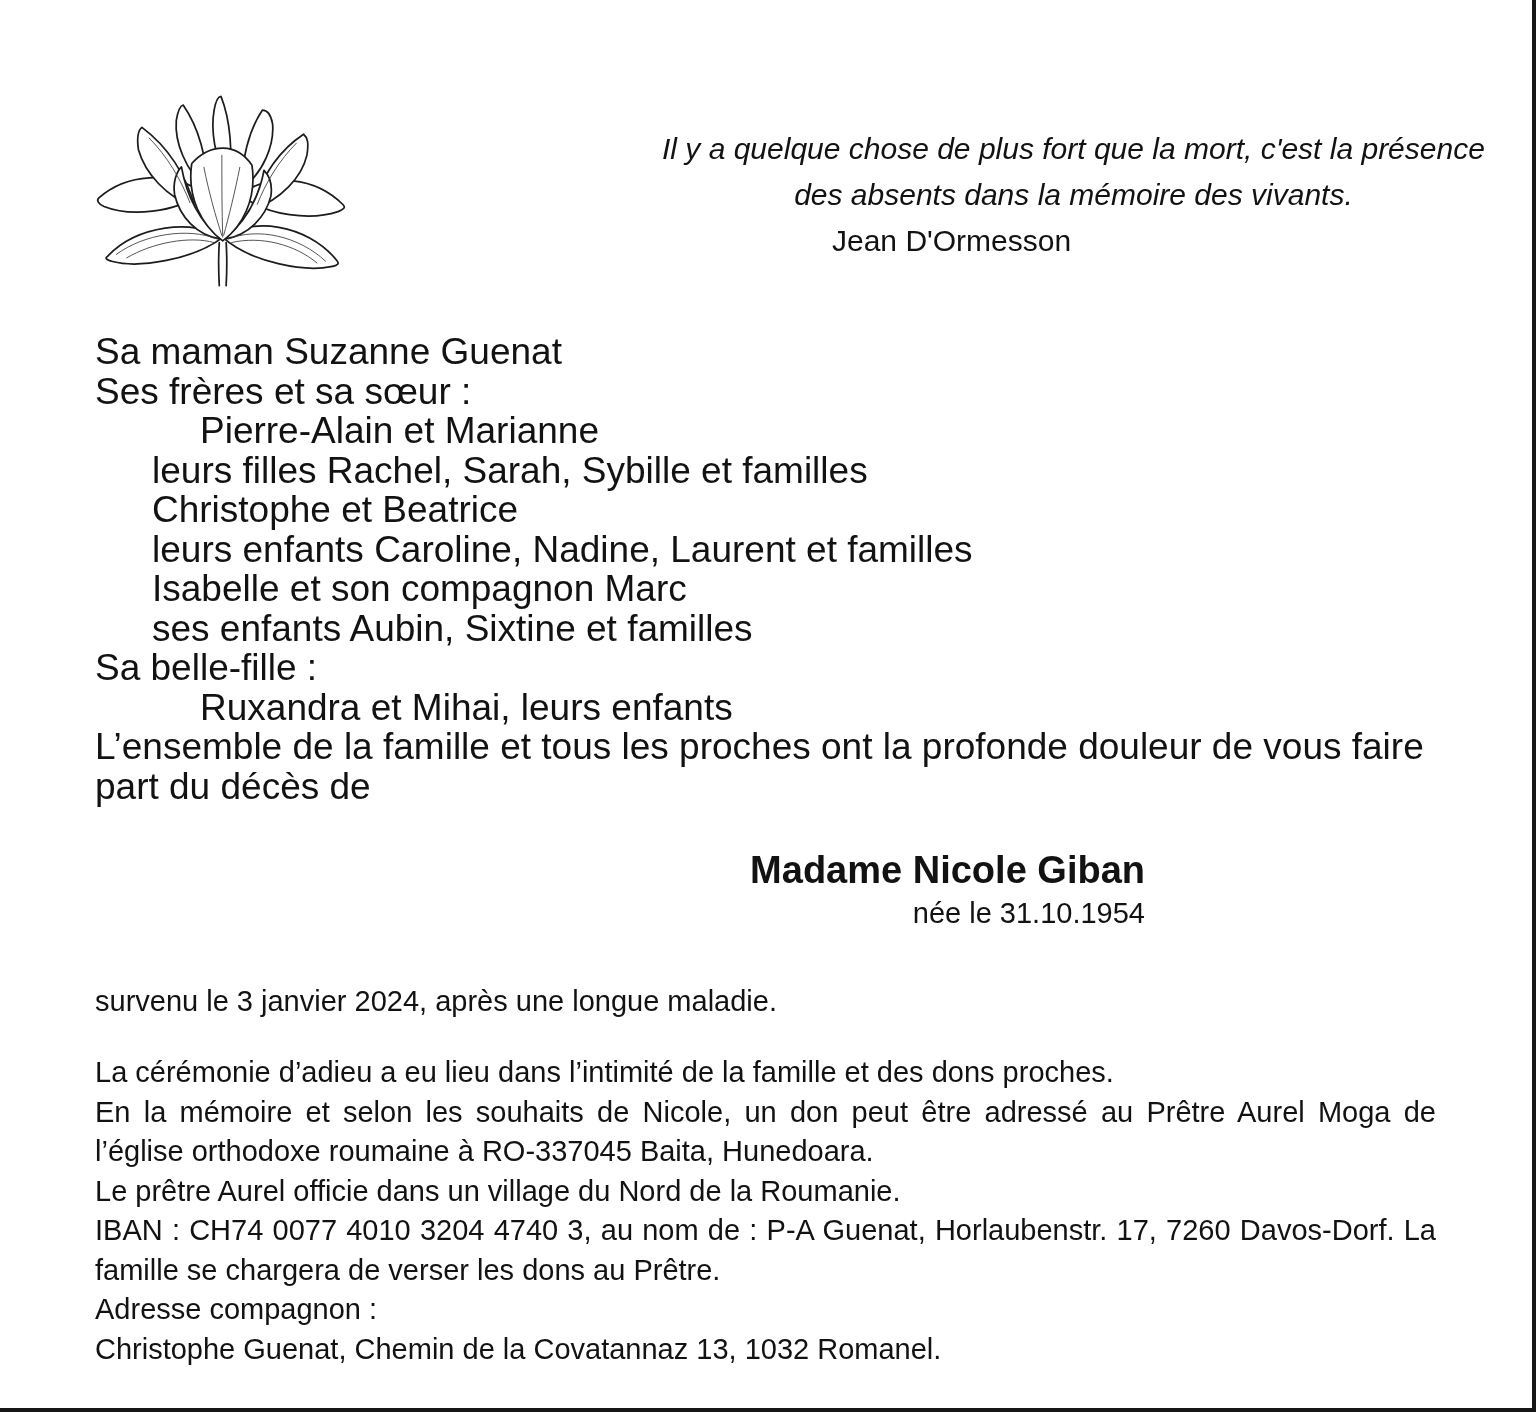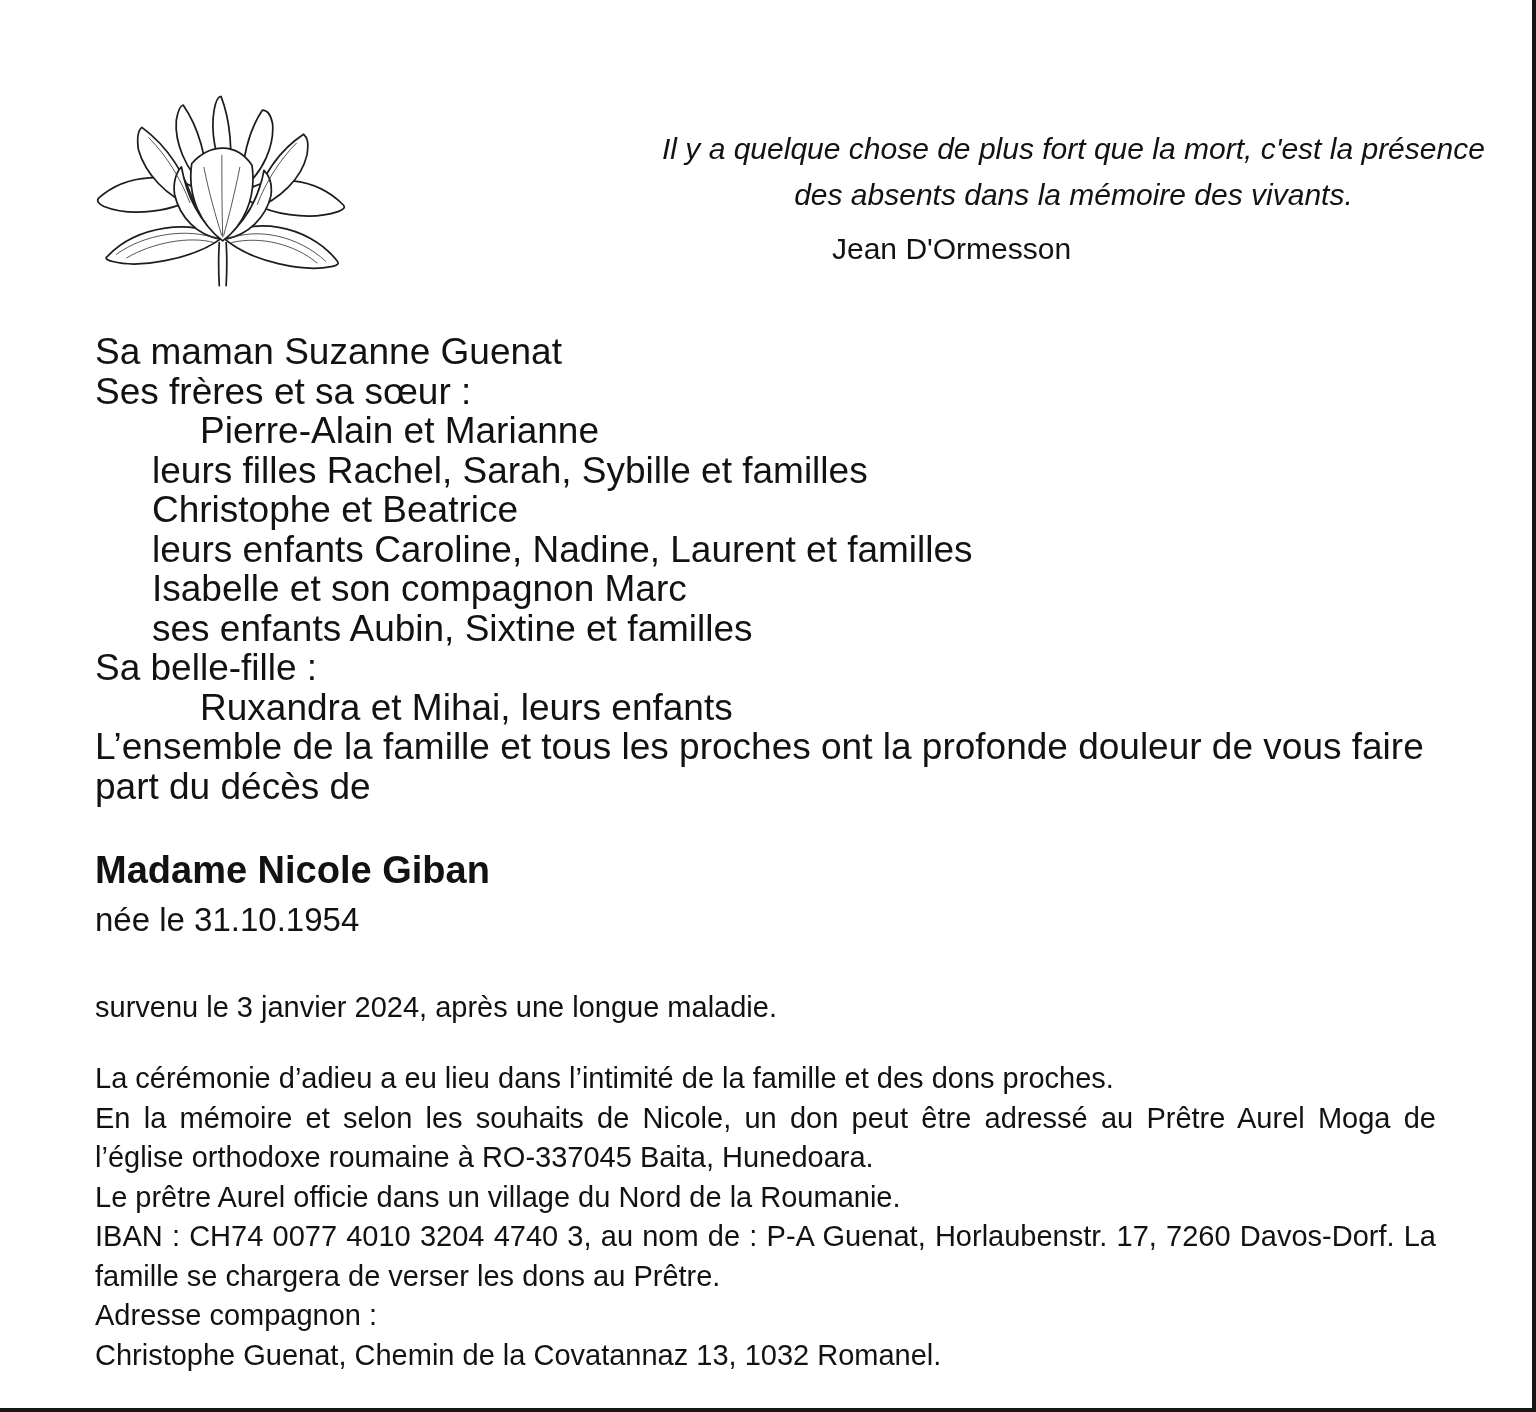--- a/index.html
+++ b/index.html
@@ -23,42 +23,42 @@
   }
   .lotus svg { width: 100%; height: 100%; }
   .quote {
     position: absolute;
     left: 662px; top: 126px;
     font-size: 30px;
     line-height: 46px;
     white-space: nowrap;
   }
   .quote .qline { font-style: italic; text-align: center; }
-  .quote .attrib { font-style: normal; padding-left: 170px; margin-top: 8px; }
+  .quote .attrib { font-style: normal; padding-left: 170px; }
   .content { padding: 0 96px 0 95px; }
   .fline {
     font-size: 37px;
     line-height: 39.5px;
   }
   .fline.indent-1 { padding-left: 57px; }
   .fline.indent-2 { padding-left: 105px; }
   .title-block {
     width: 1050px;
-    text-align: left;
+    text-align: right;
     margin-top: 40px;
   }
   .deceased-name {
     font-size: 38px;
     font-weight: bold;
     line-height: 48px;
   }
   .birth-line {
-    font-size: 33px;
+    font-size: 29px;
     line-height: 39.5px;
-    margin-top: 6px;
+    margin-top: 0;
   }
   .paragraphs { margin-top: 48px; }
   .para {
     font-size: 29px;
     line-height: 39.5px;
   }
   .para.justify { text-align: justify; }
   .para.gap { margin-top: 32px; }
 </style>
 </head>

